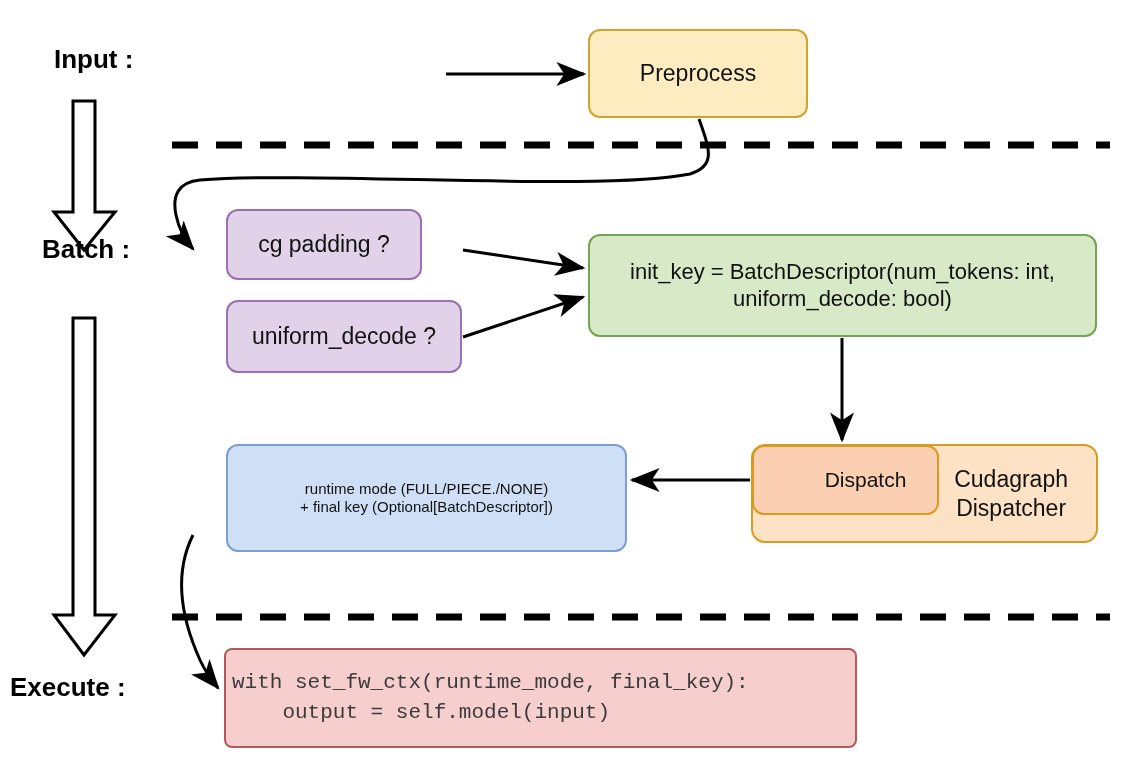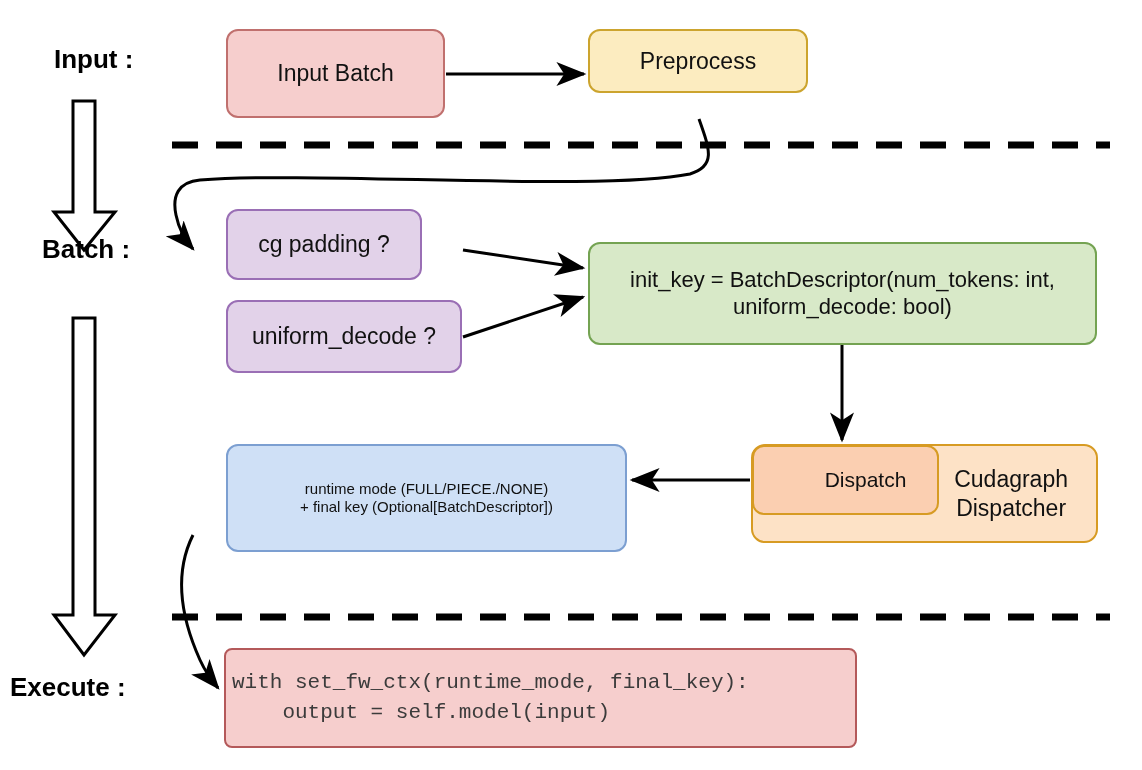--- a/index.html
+++ b/index.html
@@ -58,21 +58,20 @@
   }
   .node.purple {
     background: #e2d2e9;
     border: 2px solid #9a6fb5;
     border-radius: 12px;
   }
   .node.green {
     background: #d8e9c8;
     border: 2px solid #74a352;
     border-radius: 12px;
-    margin-top: 8px;
   }
   .node.blue {
     background: #cfe0f6;
     border: 2px solid #7c9fd1;
     border-radius: 12px;
   }
   .node.orange-outer {
     background: #fde2c6;
     border: 2px solid #d79b23;
     border-radius: 14px;
@@ -90,21 +89,21 @@
     color: #3b3b3b;
     justify-content: flex-start;
     text-align: left;
     white-space: pre;
     font-size: 21px;
     line-height: 1.45;
     padding-left: 6px;
   }
 
   #input-batch  { left:226px; top:29px;  width:219px; height:89px;  font-size:23px; }
-  #preprocess   { left:588px; top:29px;  width:220px; height:64px;  font-size:23px; }
+  #preprocess   { left:588px; top:29px;  width:220px; height:89px;  font-size:23px; }
   #cg-padding   { left:226px; top:209px; width:196px; height:71px;  font-size:23px; }
   #uniform-dec  { left:226px; top:300px; width:236px; height:73px;  font-size:23px; }
   #init-key     { left:588px; top:234px; width:509px; height:103px; font-size:22px; }
   #runtime-mode { left:226px; top:444px; width:401px; height:108px; font-size:15px; }
   #cudagraph    { left:751px; top:444px; width:347px; height:99px; font-size:23px;
                   justify-content:flex-end; padding-right:28px; }
   #dispatch     { left:752px; top:445px; width:187px; height:70px;  font-size:21px;padding-left:40px; }
   #code-block   { left:224px; top:648px; width:633px; height:100px; }
 
   #label-input   { left:28px;  top:44px;margin-left:26px;  }
@@ -143,21 +142,20 @@
 
     <line x1="750" y1="480" x2="632" y2="480" stroke="#000000" stroke-width="3" marker-end="url(#ah)"></line>
 
     <path d="M193,535 C173,575 182,620 200,660 C206,673 213,682 218,688" fill="none" stroke="#000000" stroke-width="3" marker-end="url(#ah)"></path>
   </svg>
 
   <div class="stage-label" id="label-input">Input :</div>
   <div class="stage-label" id="label-plan">Batch :</div>
   <div class="stage-label" id="label-execute">Execute :</div>
 
-  <div class="node pink" id="input-batch">Input Batch</div>
 
   <div class="node yellow" id="preprocess">Preprocess</div>
 
   <div class="node purple" id="cg-padding">cg padding ?</div>
 
   <div class="node purple" id="uniform-dec">uniform_decode ?</div>
 
   <div class="node green" id="init-key">init_key = BatchDescriptor(num_tokens: int,
 uniform_decode: bool)</div>
 

